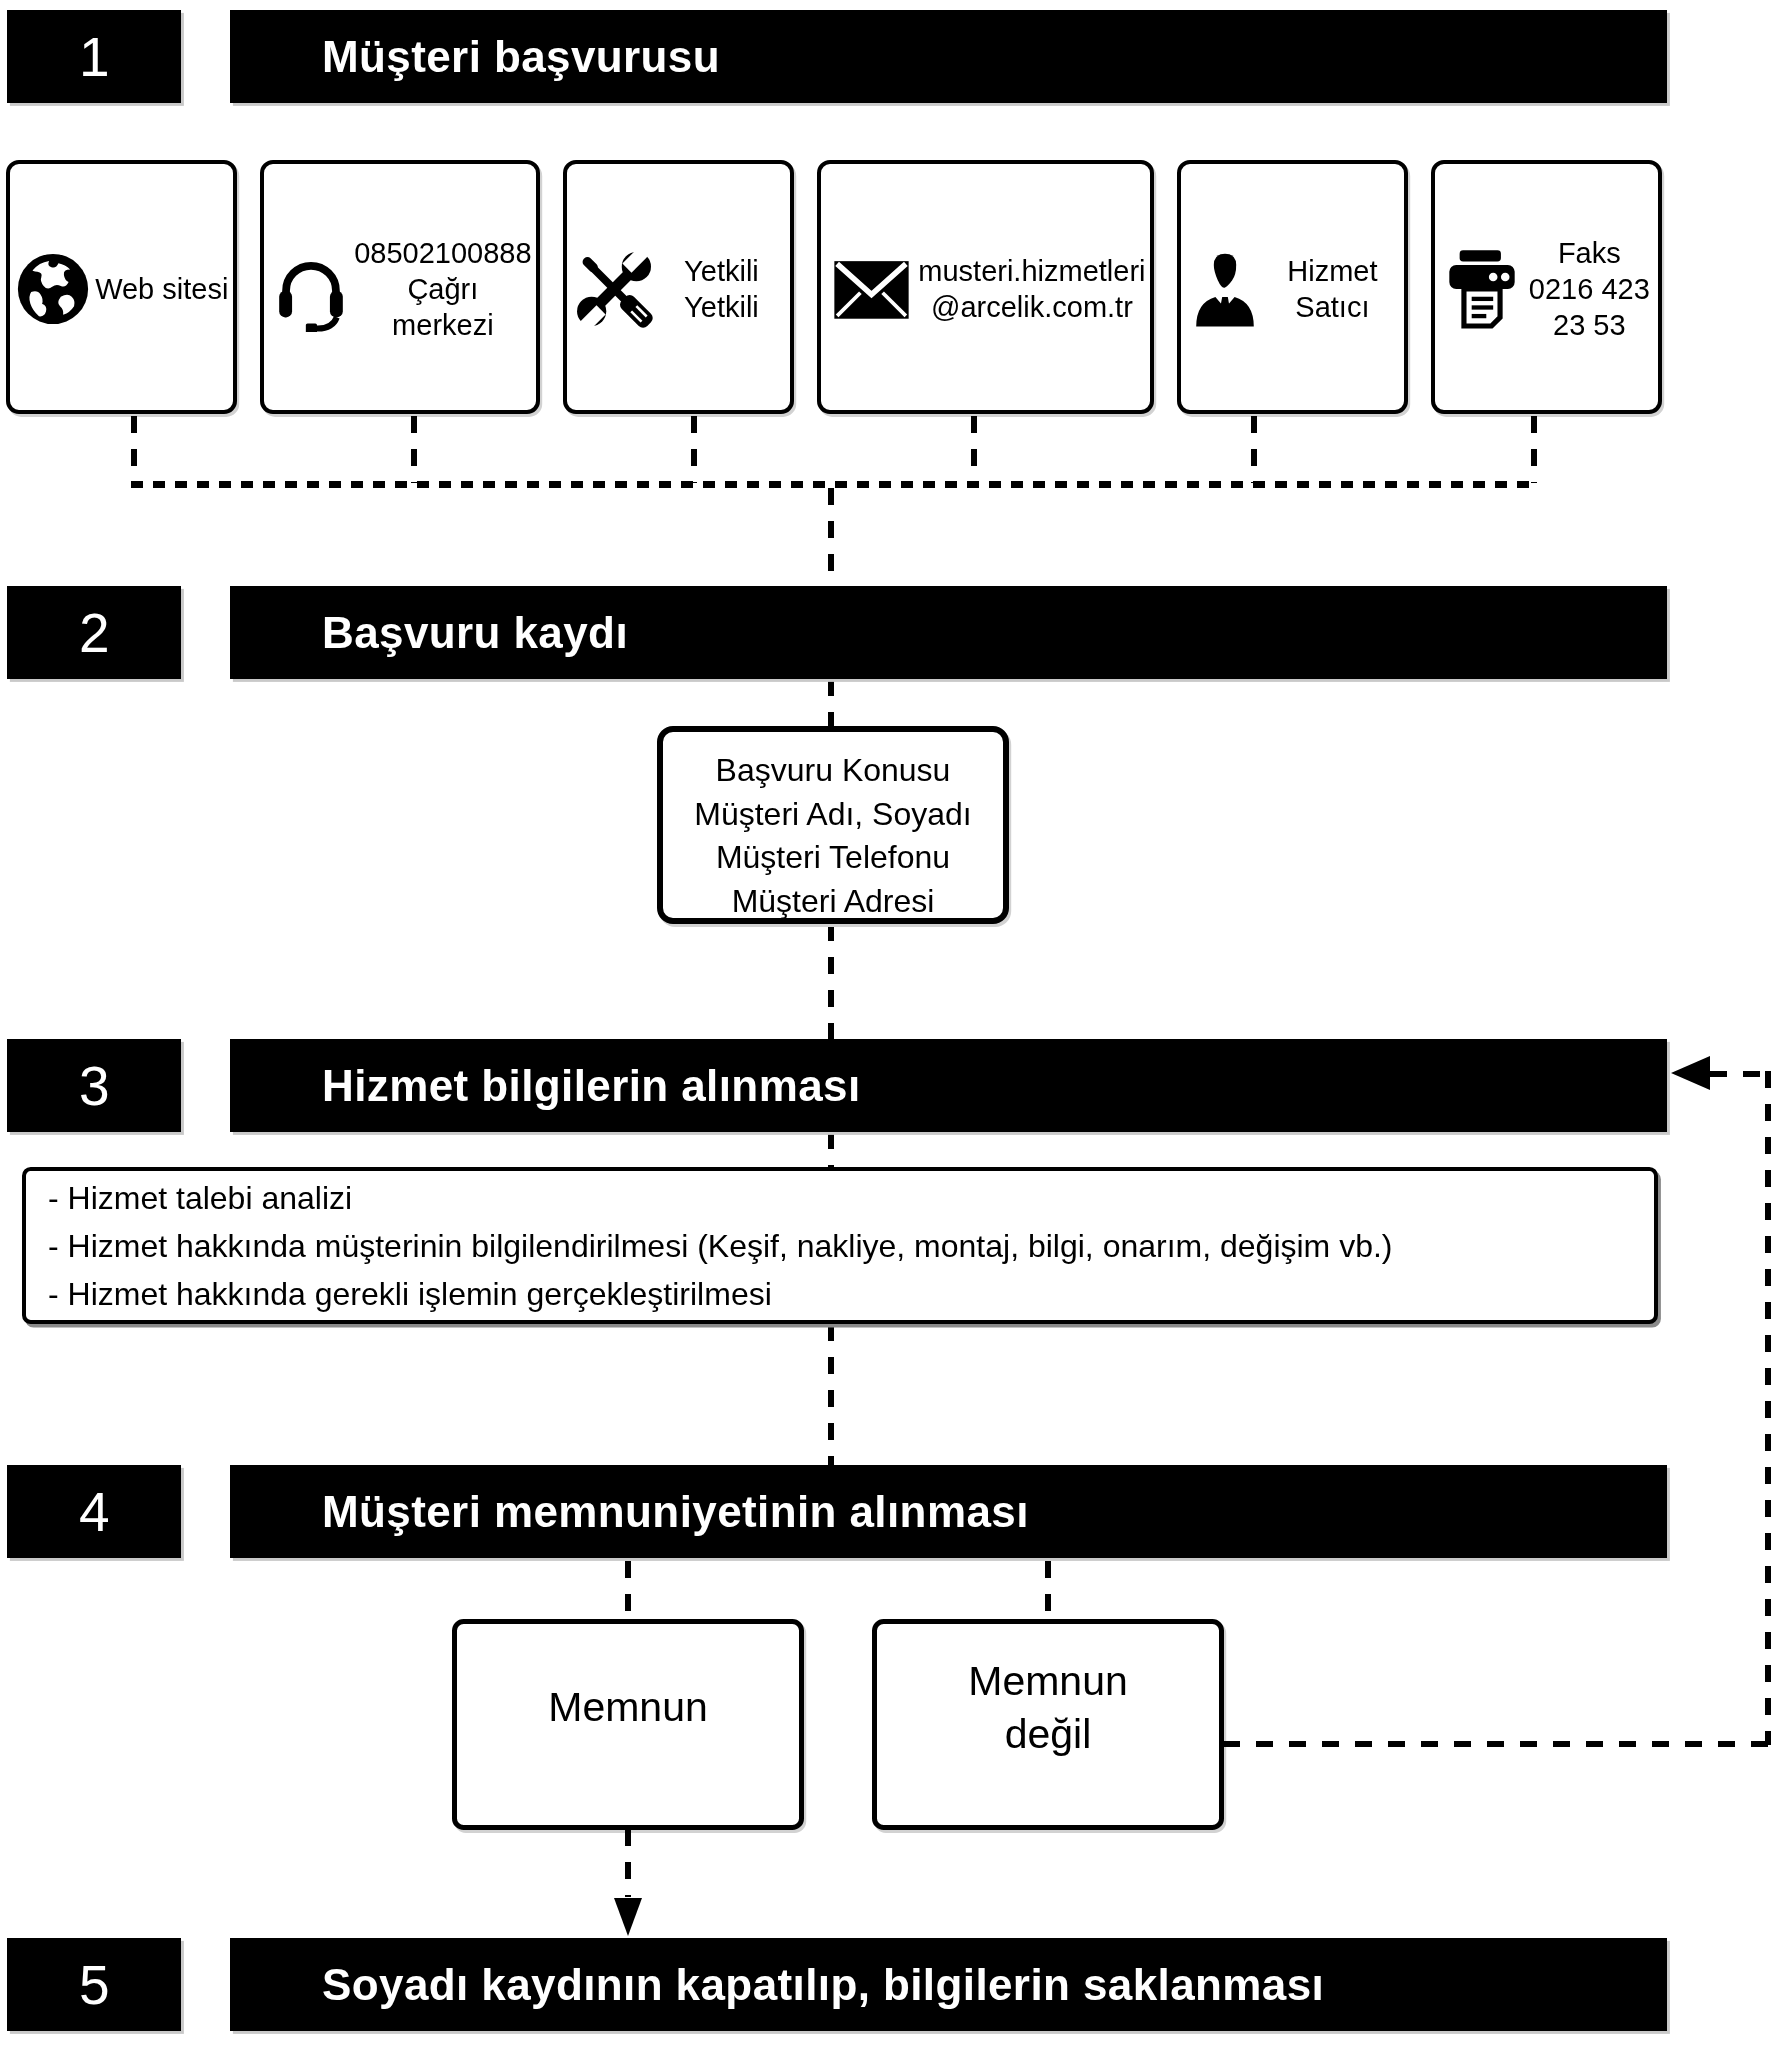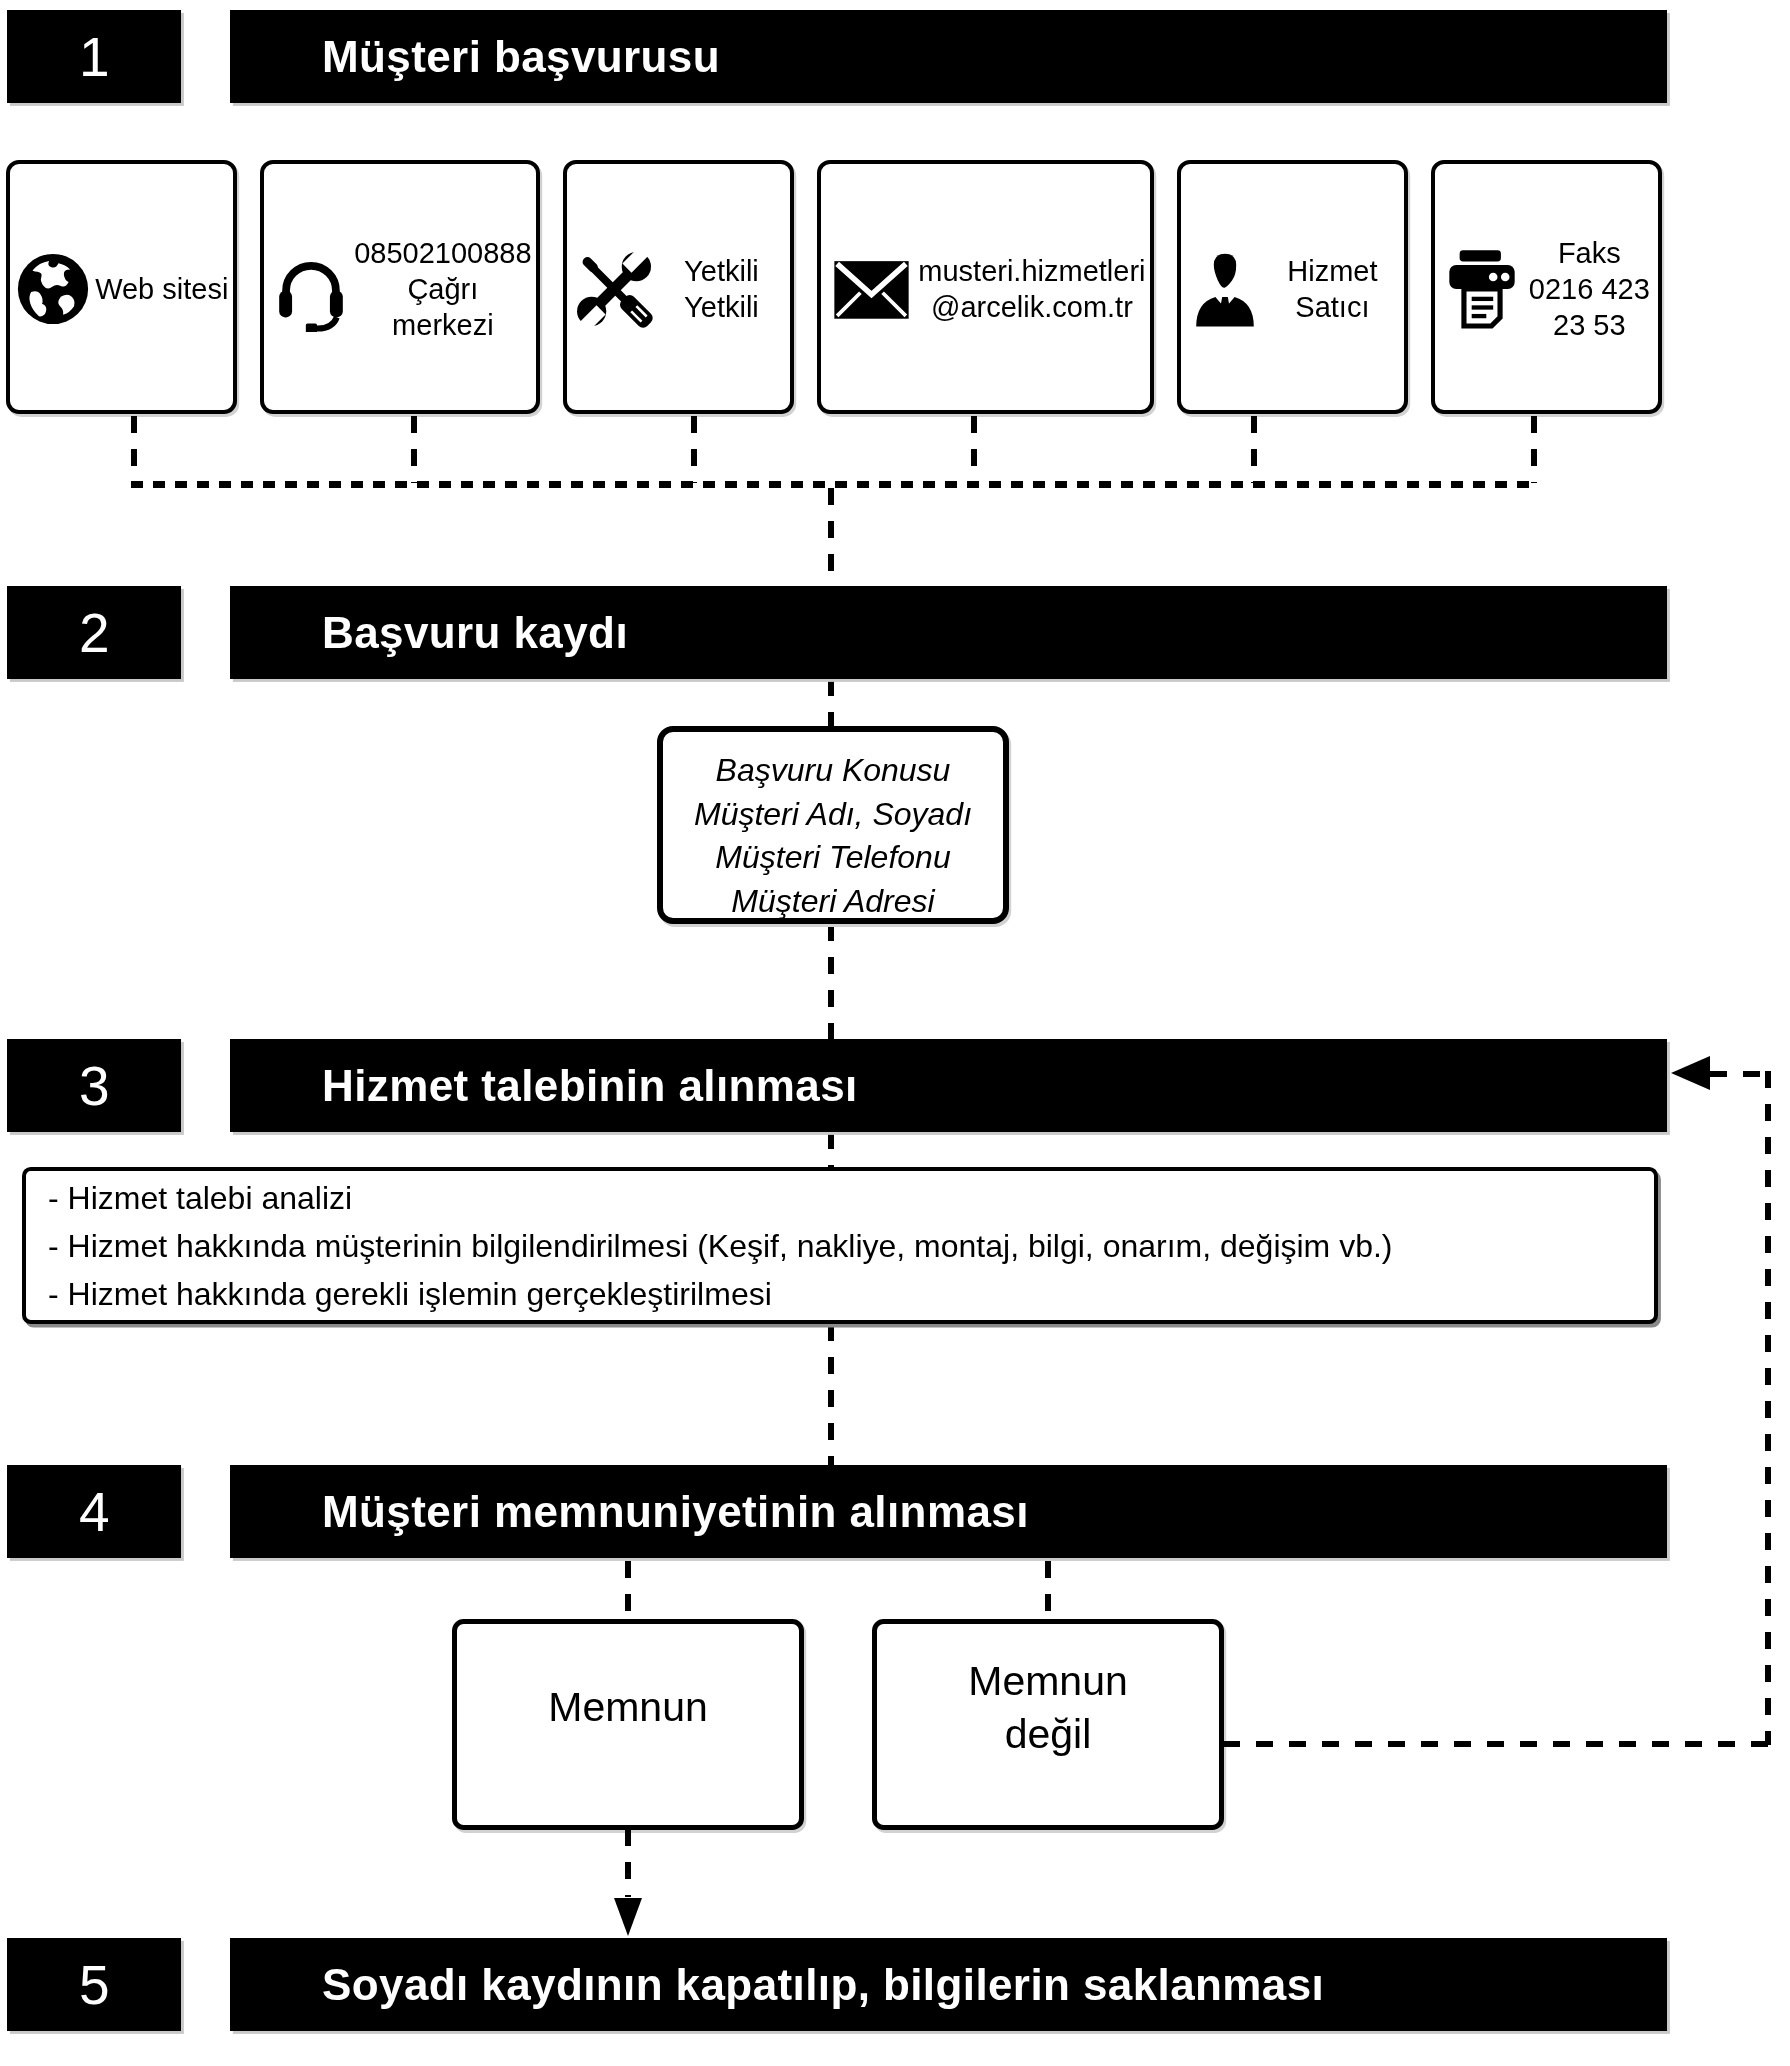--- a/index.html
+++ b/index.html
@@ -34,21 +34,20 @@
     font-size:29px;line-height:1.25;text-align:center;white-space:pre-line;color:#000;
   }
 
   
   .record-box{
     position:absolute;left:657px;top:726px;width:352px;height:198px;box-sizing:border-box;
     border:6.5px solid #000;border-radius:16px;background:#fff;
     display:flex;flex-direction:column;justify-content:flex-start;align-items:center;
     padding-top:17.4px;font-size:32px;line-height:1.36;text-align:center;
     box-shadow:2.2px 2.9px 0 #d2d2d2;
-    font-style:italic;
   }
   .service-box{
     position:absolute;left:22px;top:1167px;width:1636px;height:157px;box-sizing:border-box;
     border:4.4px solid #000;border-radius:8.7px;background:#fff;
     display:flex;flex-direction:column;justify-content:center;
     padding-left:22px;font-size:32px;line-height:1.5;
     box-shadow:2.9px 3.6px 0 #8a8a8a;
   }
   .satisfaction-box{
     position:absolute;top:1619px;width:352px;height:211px;box-sizing:border-box;
@@ -188,21 +187,21 @@
   <div class="title-bar" style="top:586px">Başvuru kaydı</div>
 
   <div class="record-box">
     <div>Başvuru Konusu</div>
     <div>Müşteri Adı, Soyadı</div>
     <div>Müşteri Telefonu</div>
     <div>Müşteri Adresi</div>
   </div>
 
   <div class="num-box" style="top:1039px">3</div>
-  <div class="title-bar" style="top:1039px">Hizmet talebinin alınması</div>
+  <div class="title-bar" style="top:1039px">Hizmet bilgilerin alınması</div>
 
   <div class="service-box">
     <div>- Hizmet talebi analizi</div>
     <div>- Hizmet hakkında müşterinin bilgilendirilmesi (Keşif, nakliye, montaj, bilgi, onarım, değişim vb.)</div>
     <div>- Hizmet hakkında gerekli işlemin gerçekleştirilmesi</div>
   </div>
 
   <div class="num-box" style="top:1465px">4</div>
   <div class="title-bar" style="top:1465px">Müşteri memnuniyetinin alınması</div>
 

